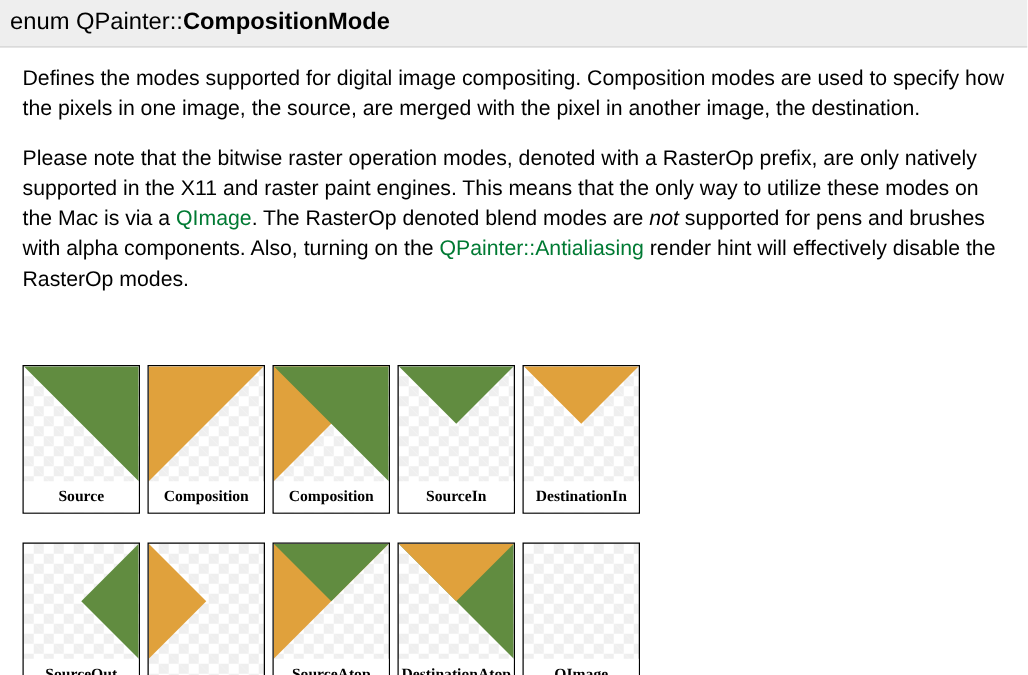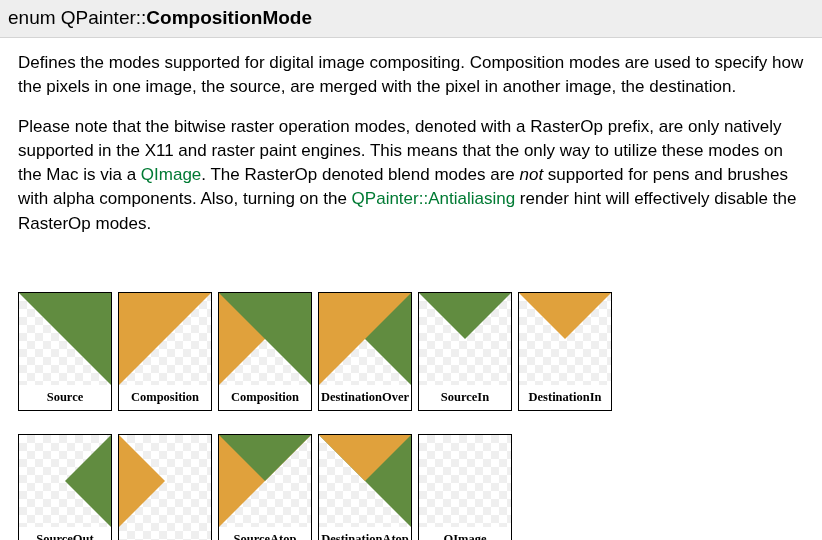--- a/index.html
+++ b/index.html
@@ -115,29 +115,20 @@
       <div class="tile">
         <div class="canvas">
           <svg viewBox="0 0 92 92" xmlns="http://www.w3.org/2000/svg">
             <polygon points="0,0 92,0 0,92" fill="#e0a13c"></polygon>
             <polygon points="92,0 0,0 92,92" fill="#618c40"></polygon>
           </svg>
         </div>
         <div class="caption">Composition</div>
       </div>
 
-      <div class="tile">
-        <div class="canvas">
-          <svg viewBox="0 0 92 92" xmlns="http://www.w3.org/2000/svg">
-            <polygon points="92,0 0,0 92,92" fill="#618c40"></polygon>
-            <polygon points="0,0 92,0 0,92" fill="#e0a13c"></polygon>
-          </svg>
-        </div>
-        <div class="caption">DestinationOver</div>
-      </div>
 
       <div class="tile">
         <div class="canvas">
           <svg viewBox="0 0 92 92" xmlns="http://www.w3.org/2000/svg">
             <polygon points="0,0 92,0 46,46" fill="#618c40"></polygon>
           </svg>
         </div>
         <div class="caption">SourceIn</div>
       </div>
 

